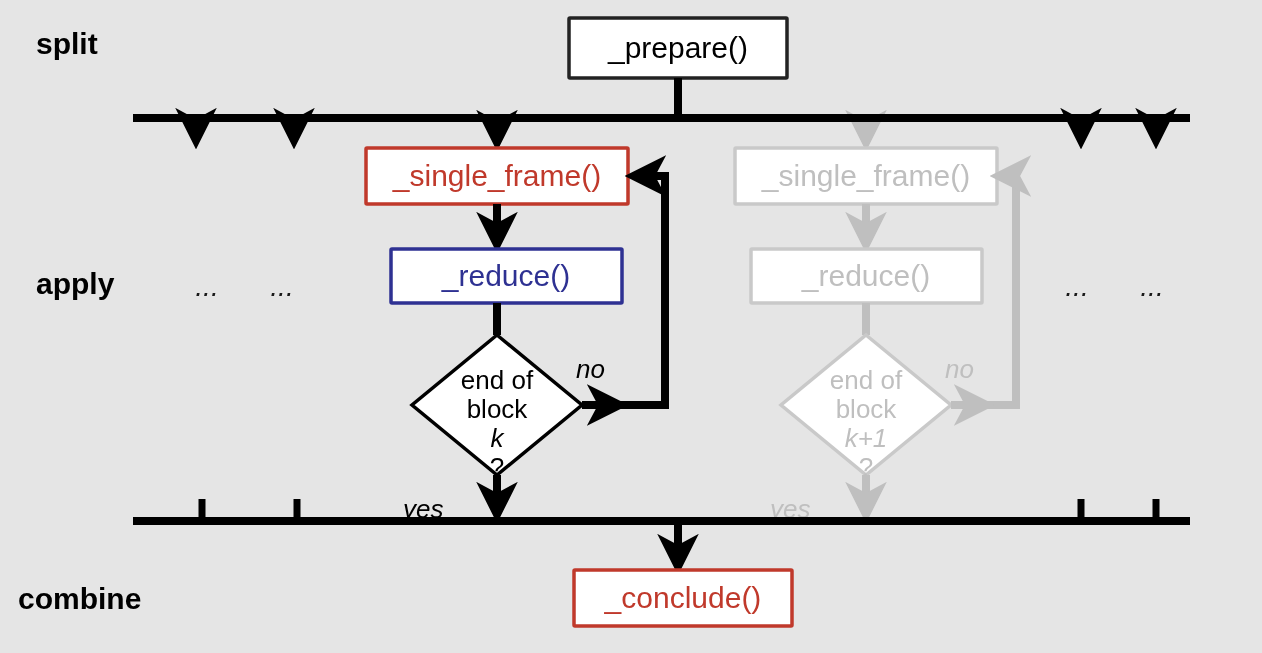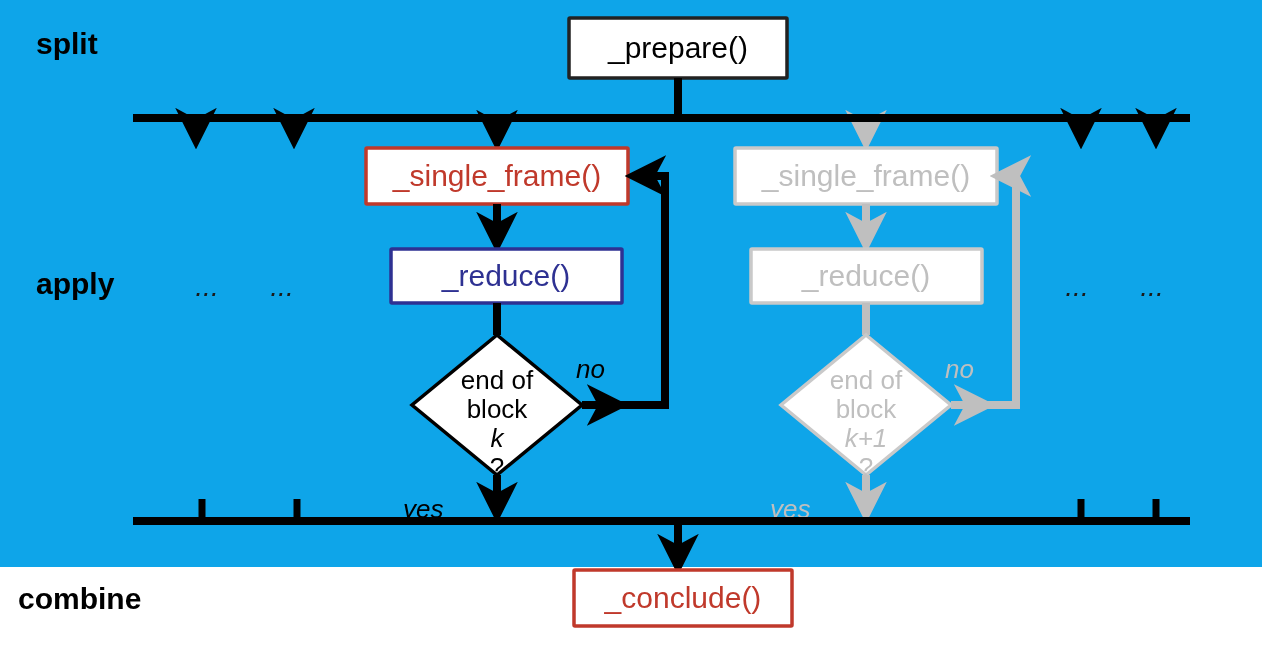--- a/index.html
+++ b/index.html
@@ -9,22 +9,22 @@
   }
   body {
     width: 1262px;
     height: 653px;
     font-family: "Liberation Sans", sans-serif;
     overflow: hidden;
   }
   #diagram-root {
     position: relative;
     width: 1262px;
-    height: 567px;
-    background: #0ea5e9;
+    height: 653px;
+    background: #e5e5e5;
   }
   svg.canvas {
     position: absolute;
     top: 0;
     left: 0;
     width: 1262px;
     height: 653px;
     display: block;
   }
   .stage-label {

